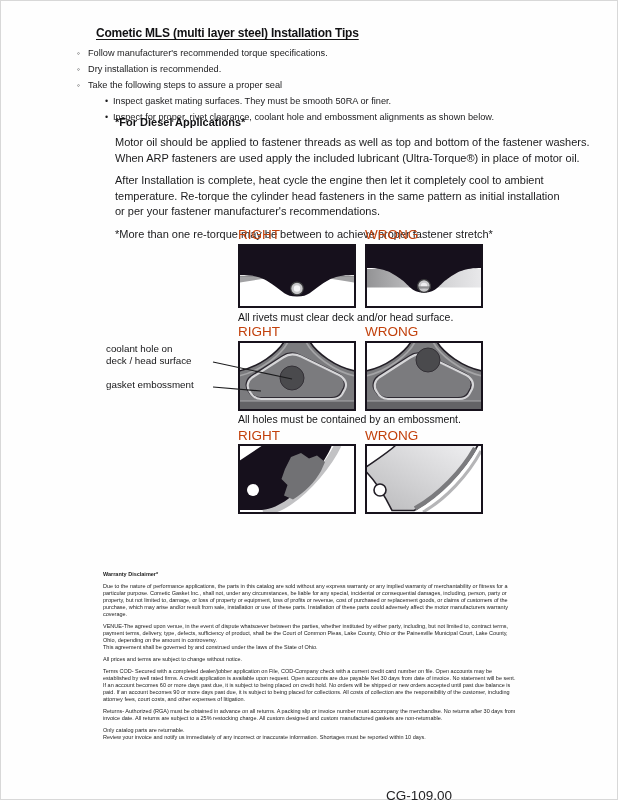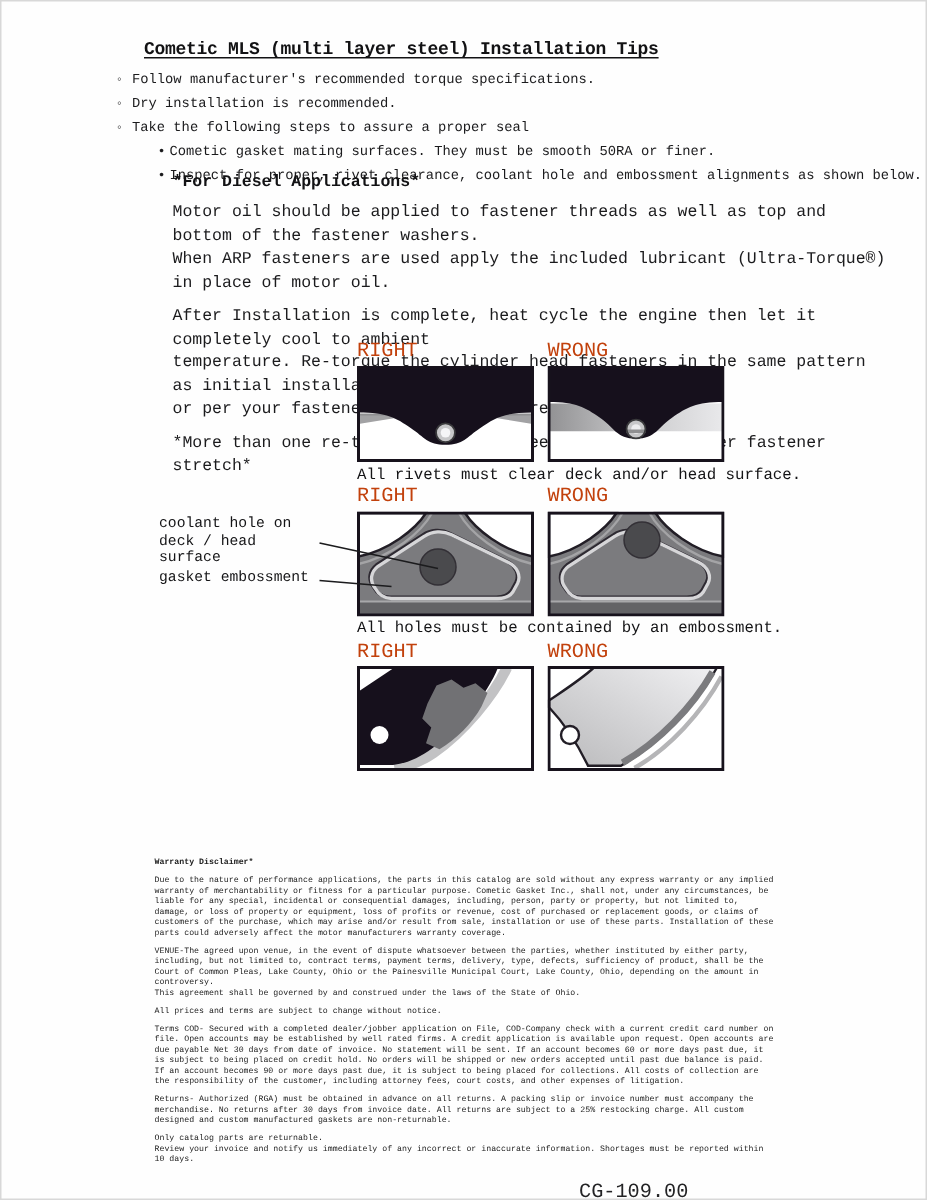--- a/index.html
+++ b/index.html
@@ -1,18 +1,18 @@
 <!DOCTYPE html>
 <html><head>
 <meta charset="utf-8">
 <style>
   html,body{margin:0;padding:0;background:#ffffff;}
   .page{
     position:relative;width:618px;height:800px;background:#fefefe;
-    font-family:Liberation Mono, monospace;color:#1b1b1d;
+    font-family:Liberation Sans, sans-serif;color:#1b1b1d;
     box-shadow:inset 0 0 0 1px #d8d8d8;overflow:hidden;
   }
   .title{
     position:absolute;left:96px;top:26px;margin:0;
     font-size:12px;font-weight:bold;letter-spacing:-0.2px;
     text-decoration:underline;text-underline-offset:2px;color:#121214;
   }
   .tips{position:absolute;left:77px;top:45px;font-size:9.2px;line-height:16px;}
   .tip{display:flex;align-items:baseline;}
   .tip .mk{width:11px;font-size:8.5px;flex:0 0 11px;}
@@ -54,21 +54,21 @@
     <div class="tip">
         <span class="mk">◦</span>
         <span>Dry installation is recommended.</span>
       </div>
     <div class="tip">
         <span class="mk">◦</span>
         <span>Take the following steps to assure a proper seal</span>
       </div>
     <div class="tip sub">
         <span class="mk">•</span>
-        <span>Cometic gasket mating surfaces.  They must be smooth 50RA or finer.</span>
+        <span>Inspect gasket mating surfaces.  They must be smooth 50RA or finer.</span>
       </div>
     <div class="tip sub">
         <span class="mk">•</span>
         <span>Inspect for proper, rivet clearance, coolant hole and embossment alignments as shown below.</span>
       </div>
   </div>
 
   <section class="diesel">
     <h2>*For Diesel Applications*</h2>
     <p>Motor oil should be applied to fastener threads as well as top and bottom of the fastener washers.

